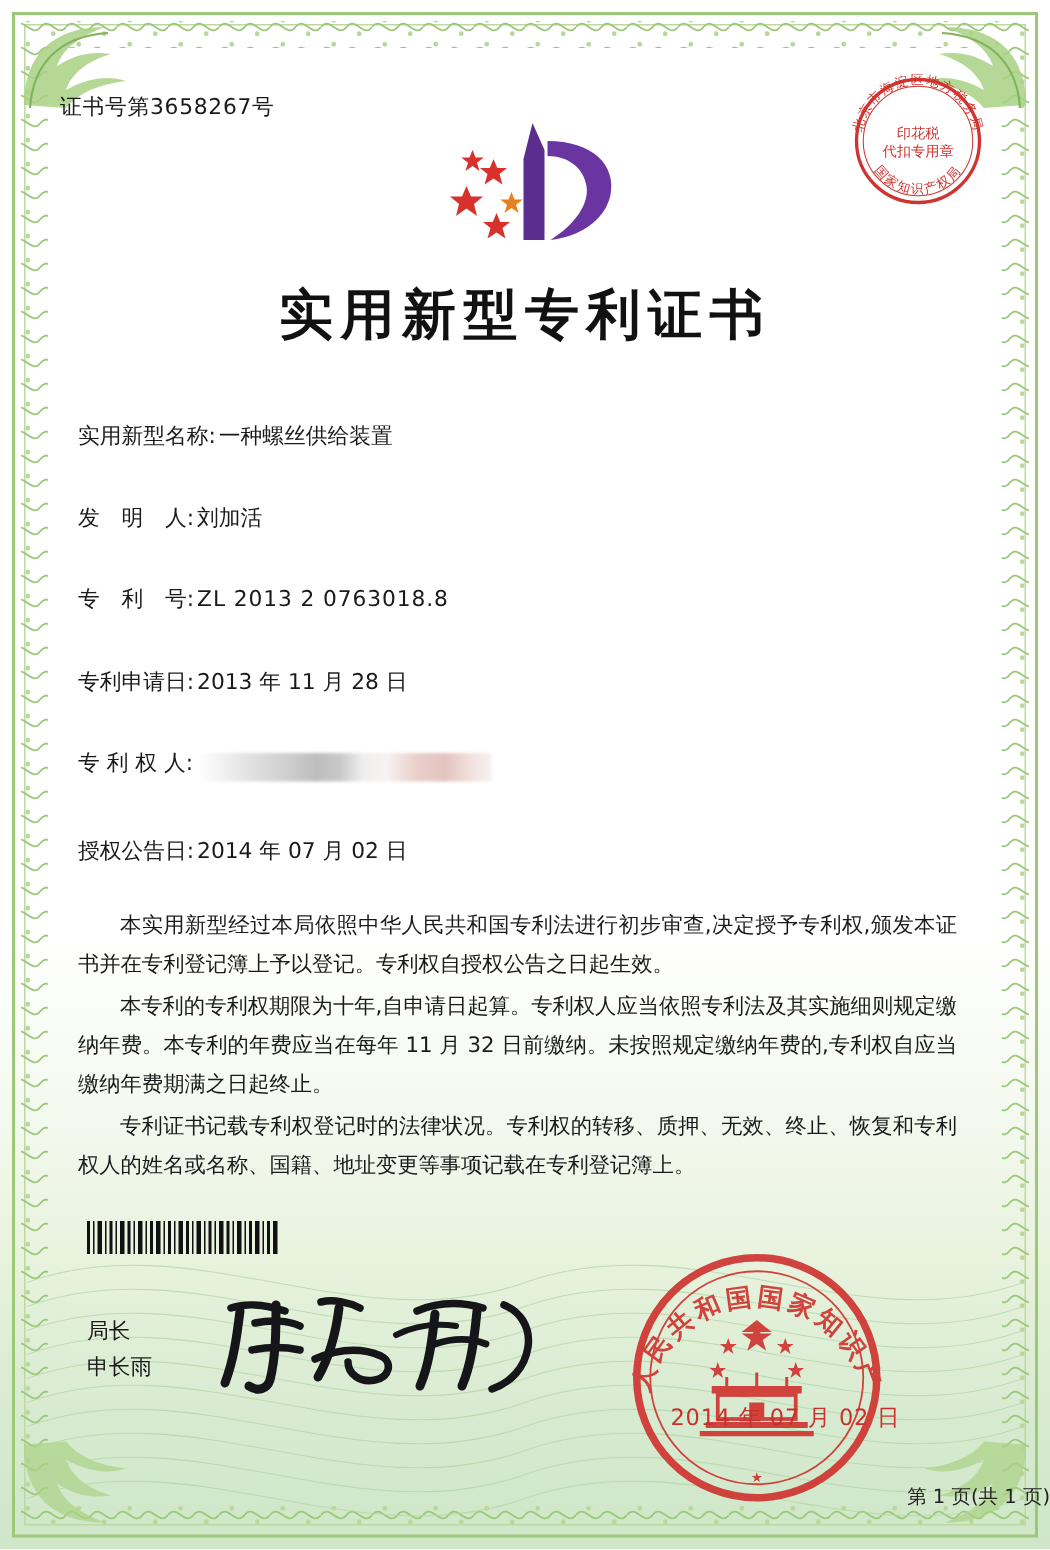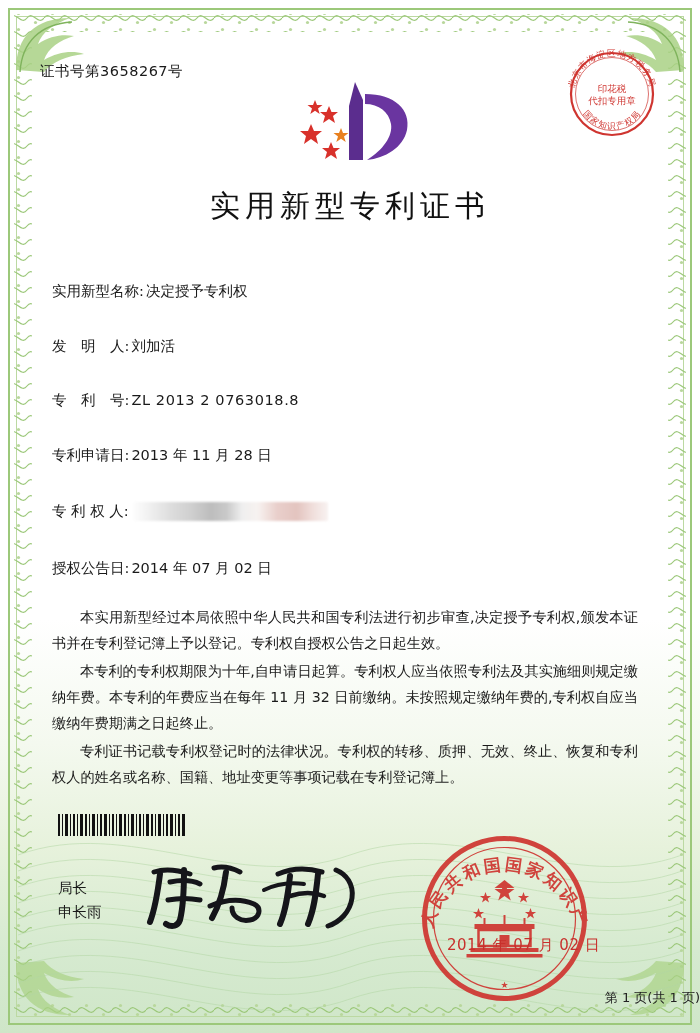--- a/index.html
+++ b/index.html
@@ -64,22 +64,22 @@
     top: 80px;
     width: 130px;
     height: 85px;
   }
   .title {
     position: absolute;
     left: 0;
     right: 0;
     top: 186px;
     text-align: center;
-    font-size: 30px;
-    font-weight: normal;
+    font-size: 36px;
+    font-weight: bold;
     letter-spacing: 5px;
     color: #111;
     font-family: "DejaVu Sans", "Liberation Sans", sans-serif;
   }
   
   .tax-stamp {
     position: absolute;
     right: 36px;
     top: 42px;
     width: 104px;
@@ -90,21 +90,21 @@
     position: absolute;
     left: 52px;
     top: 284px;
     right: 52px;
     font-size: 14.5px;
     color: #1a1a1a;
     line-height: 1;
   }
   .field-row {
     display: flex;
-    align-items: center;
+    align-items: flex-start;
     margin-bottom: 40px;
     white-space: nowrap;
   }
   .field-label {
     font-size: 14.5px;
     color: #1a1a1a;
   }
   .field-value {
     font-size: 14.5px;
     color: #1a1a1a;
@@ -290,21 +290,21 @@
       <polygon points="54,48 56,53 61.5,53 57,56.5 58.7,62 54,58.7 49.3,62 51,56.5 46.5,53 52,53"></polygon>
     </g>
   </svg>
 
   <div class="title">实用新型专利证书</div>
 
   <div class="fields">
 
     <div class="field-row">
       <span class="field-label">实用新型名称:</span>
-      <span class="field-value">决定授予专利权</span>
+      <span class="field-value">一种螺丝供给装置</span>
     </div>
 
     <div class="field-row">
       <span class="field-label">发　明　人:</span>
       <span class="field-value">刘加活</span>
     </div>
 
     <div class="field-row">
       <span class="field-label">专　利　号:</span>
       <span class="field-value mono-ish">ZL 2013 2 0763018.8</span>

